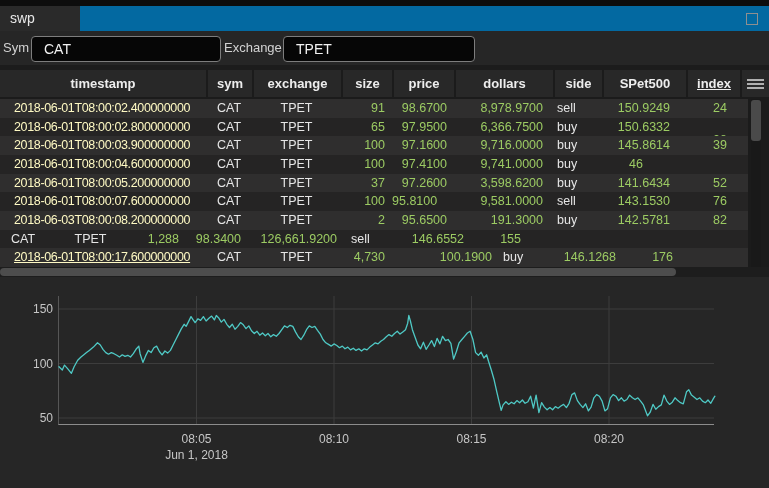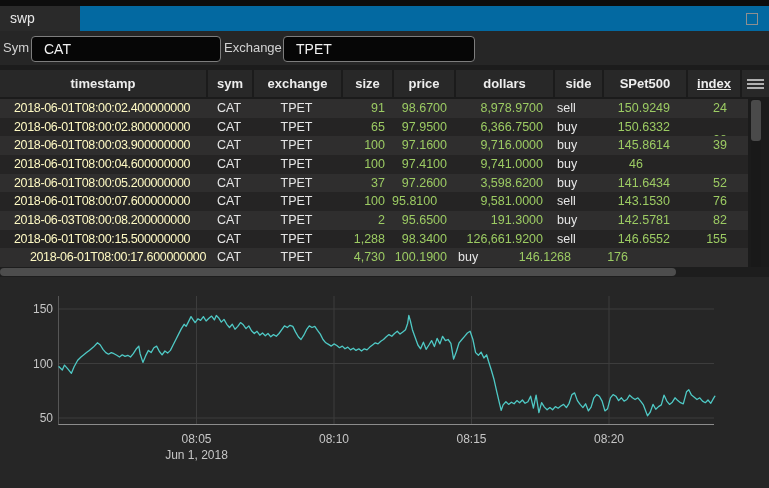--- a/index.html
+++ b/index.html
@@ -172,37 +172,36 @@
         <div class="td white" style="width: 89px; text-align: center;">TPET</div>
         <div class="td green" style="width: 51px; text-align: right; padding: 0px 7px 0px 0px;">2</div>
         <div class="td green" style="width: 62px; text-align: right; padding: 0px 7px 0px 0px;">95.6500</div>
         <div class="td green" style="width: 99px; text-align: right; padding: 0px 10px 0px 0px;">191.3000</div>
         <div class="td white" style="width: 49px; text-align: left; padding: 0px 0px 0px 4px;">buy</div>
         <div class="td green" style="width: 84px; text-align: right; padding: 0px 16px 0px 0px;">142.5781</div>
         <div class="td green" style="width: 54px; text-align: right; padding: 0px 13px 0px 0px;">82</div>
         <div style="flex: 1 1 0%;"></div>
       </div>
       <div class="tr even">
-        <div class="td amber" style="width: 206px; text-align: left; padding: 0px 0px 0px 14px; letter-spacing: -0.35px;">2018-06-01T08:00:15.500000000</div>
         <div class="td white" style="width: 46px; text-align: center;">CAT</div>
         <div class="td white" style="width: 89px; text-align: center;">TPET</div>
         <div class="td green" style="width: 51px; text-align: right; padding: 0px 7px 0px 0px;">1,288</div>
         <div class="td green" style="width: 62px; text-align: right; padding: 0px 7px 0px 0px;">98.3400</div>
         <div class="td green" style="width: 99px; text-align: right; padding: 0px 10px 0px 0px;">126,661.9200</div>
         <div class="td white" style="width: 49px; text-align: left; padding: 0px 0px 0px 4px;">sell</div>
         <div class="td green" style="width: 84px; text-align: right; padding: 0px 16px 0px 0px;">146.6552</div>
         <div class="td green" style="width: 54px; text-align: right; padding: 0px 13px 0px 0px;">155</div>
         <div style="flex: 1 1 0%;"></div>
       </div>
       <div class="tr odd">
-        <div class="td amber" style="width: 206px; text-align: right; padding: 0px 0px 8px 14px; letter-spacing: -0.35px;">2018-06-01T08:00:17.600000000</div>
+        <div class="td amber" style="width: 206px; text-align: left; padding: 0px 0px 8px 14px; letter-spacing: -0.35px; text-decoration: underline;">2018-06-01T08:00:17.600000000</div>
         <div class="td white" style="width: 46px; text-align: center;">CAT</div>
         <div class="td white" style="width: 89px; text-align: center;">TPET</div>
         <div class="td green" style="width: 51px; text-align: right; padding: 0px 7px 0px 0px;">4,730</div>
-        <div class="td green" style="width: 62px; text-align: right; padding: 0px 7px 0px 0px;">100.1900</div>
+        <div class="td green" style="width: 62px; text-align: right; padding: 0px 7px 0px 0px; margin-left: 45px;">100.1900</div>
         <div class="td white" style="width: 49px; text-align: left; padding: 0px 0px 0px 4px;">buy</div>
         <div class="td green" style="width: 84px; text-align: right; padding: 0px 16px 0px 0px;">146.1268</div>
         <div class="td green" style="width: 54px; text-align: right; padding: 0px 13px 0px 0px;">176</div>
         <div style="flex: 1 1 0%;"></div>
       </div>
     </div>
 
   <div class="vscroll-zone">
     <div class="vscroll-track"></div>
     <div class="vscroll-thumb"></div>

